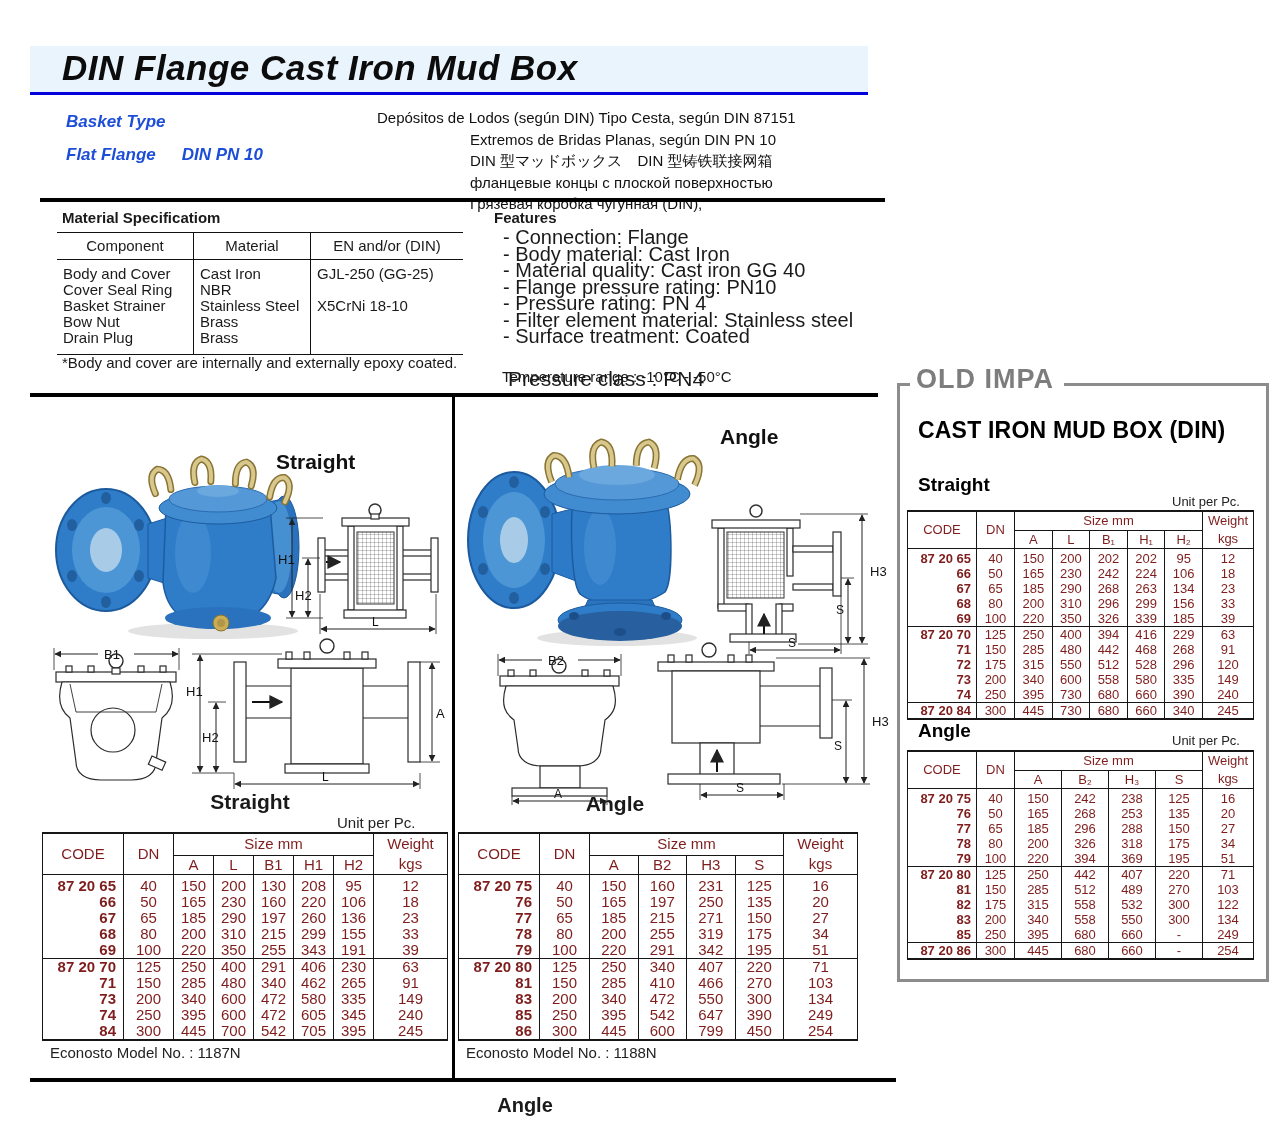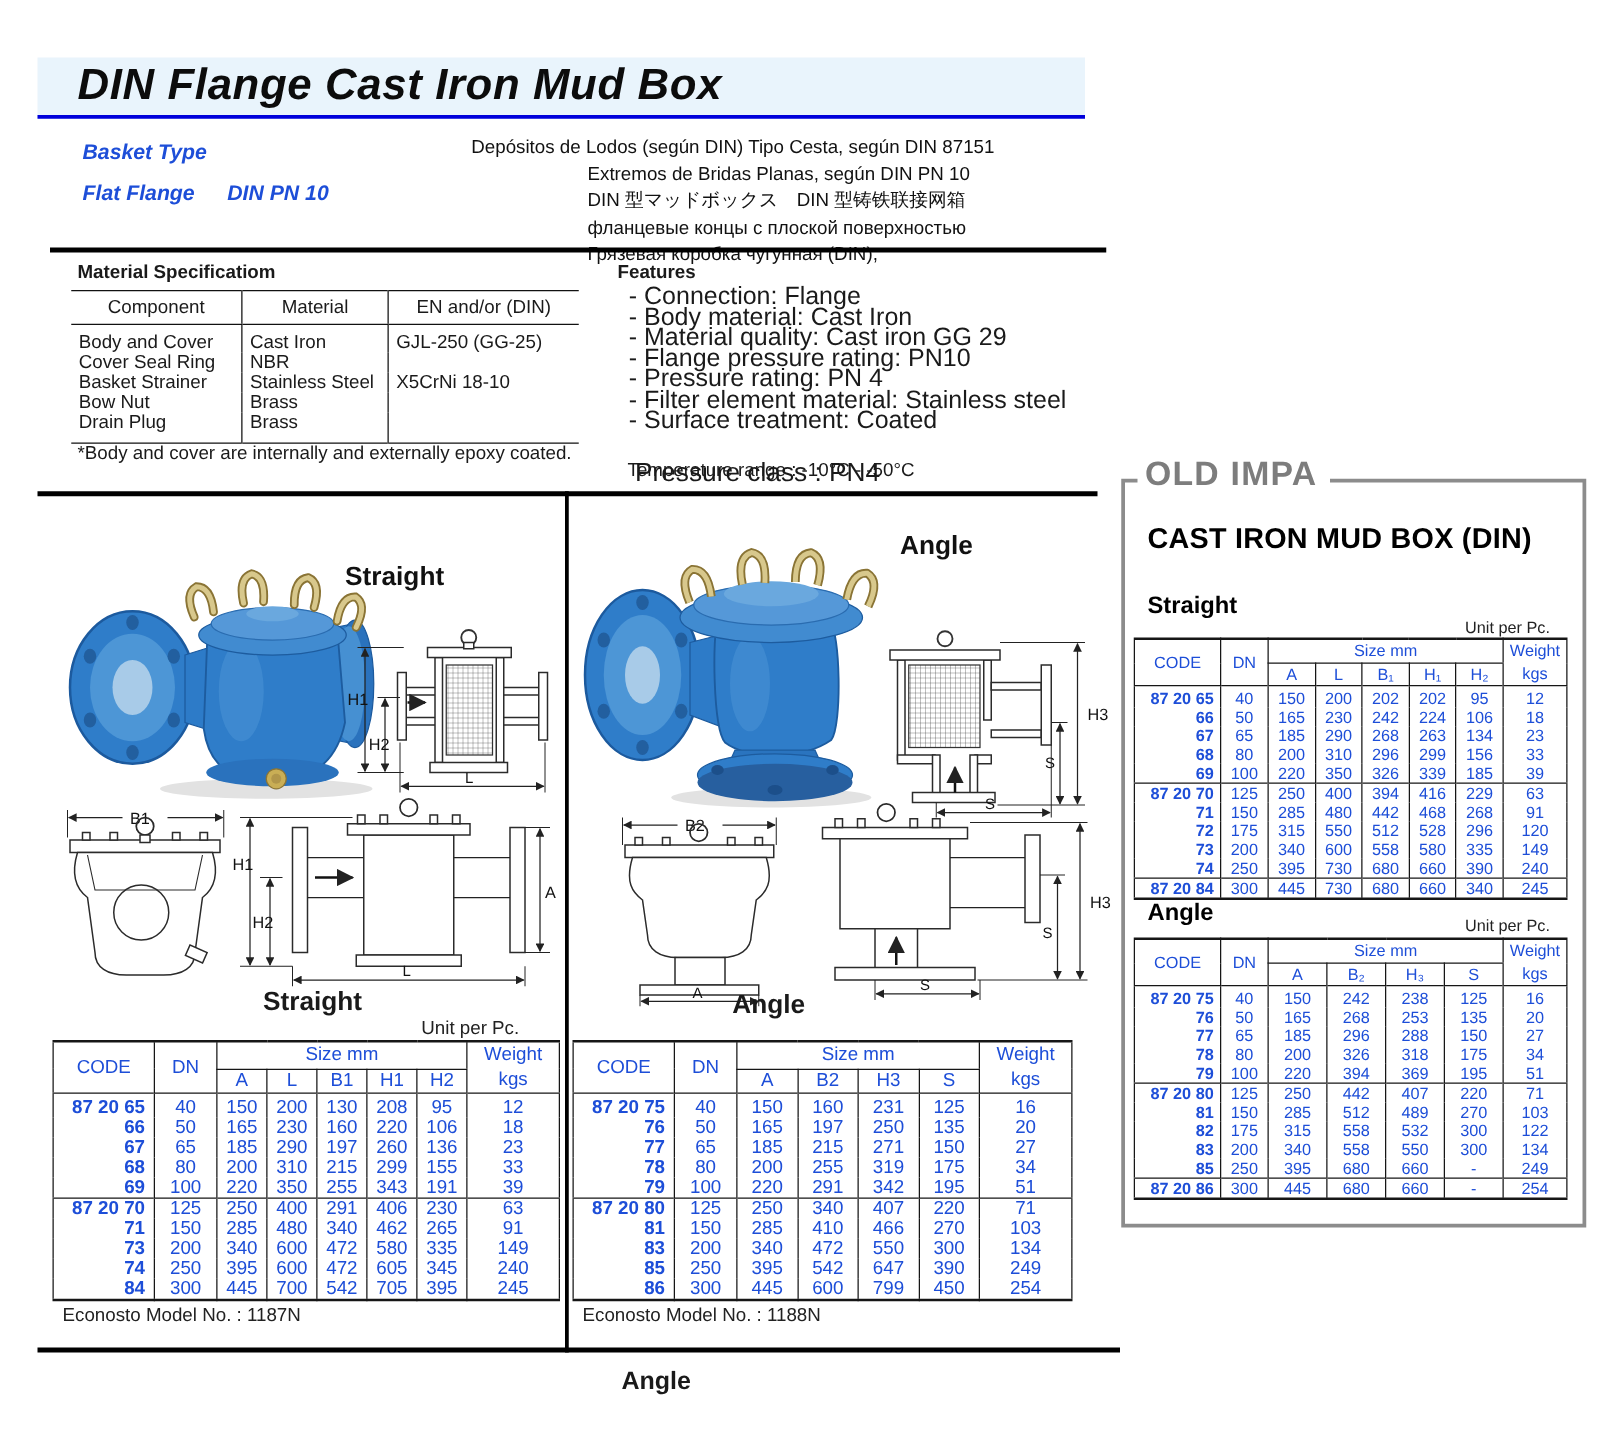--- a/index.html
+++ b/index.html
@@ -43,21 +43,21 @@
   .frame-top{left:30px;top:393px;width:848px;height:4px;background:#000;}
   .frame-bottom{left:30px;top:1078px;width:866px;height:4px;background:#000;}
   .frame-div{left:452px;top:393px;width:3px;height:689px;background:#000;}
 
   .panel-label{font-size:21px;font-weight:bold;color:#111;}
   .caption{font-size:21px;font-weight:bold;text-align:center;}
   .unitnote{font-size:15px;color:#222;}
   .modelnote{font-size:15px;color:#222;}
 
   
-  .size-wrap table{border-collapse:collapse;width:100%;table-layout:fixed;color:#1d4ed8;
+  .size-wrap table{border-collapse:collapse;width:100%;table-layout:fixed;color:#7f1d1d;
                    border:1.5px solid #161616;border-top-width:2px;border-bottom-width:2px;}
   .size-wrap th,.size-wrap td{padding:0 2px;text-align:center;font-weight:normal;border-left:1.5px solid #161616;overflow:hidden;}
   .size-wrap tr > *:first-child{border-left:none;}
   .size-wrap thead tr.sub > th:first-child{border-left:1.5px solid #161616;}
   .size-wrap thead{border-bottom:1.6px solid #161616;}
   .size-wrap th.size-h{border-bottom:1.2px solid #161616;}
   .size-wrap tr.group-start td{border-top:1.6px solid #161616;}
   .size-wrap td.code-c{text-align:right;font-weight:bold;}
   .tbl-main table{font-size:15px;}
   .tbl-main td{height:16px;line-height:16px;}
@@ -153,21 +153,21 @@
           <td class="c2"></td>
         </tr>
     </tbody>
   </table>
   <div class="abs ms-foot">*Body and cover are internally and externally epoxy coated.</div>
 
   <div class="abs ft-title">Features</div>
   <div class="abs ft-list">
     <div>- Connection: Flange</div>
     <div>- Body material: Cast Iron</div>
-    <div>- Material quality: Cast iron GG 29</div>
+    <div>- Material quality: Cast iron GG 40</div>
     <div>- Flange pressure rating: PN10</div>
     <div>- Pressure rating: PN 4</div>
     <div>- Filter element material: Stainless steel</div>
     <div>- Surface treatment: Coated</div>
   </div>
   <div class="abs ft-press">Pressure class : PN4</div>
   <div class="abs ft-temp">Temperature range : -10°C - -50°C</div>
 
   <div class="abs frame-top"></div>
   <div class="abs frame-bottom"></div>

